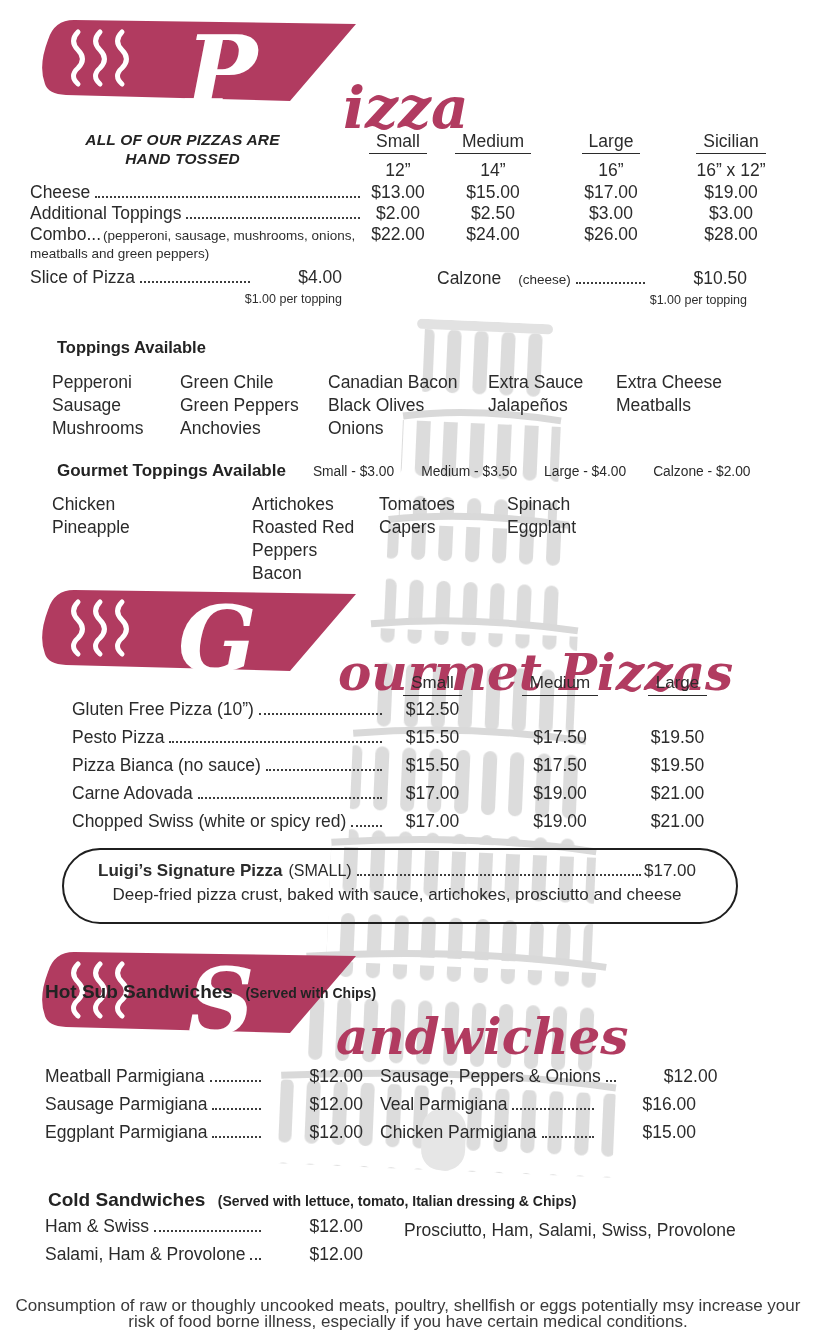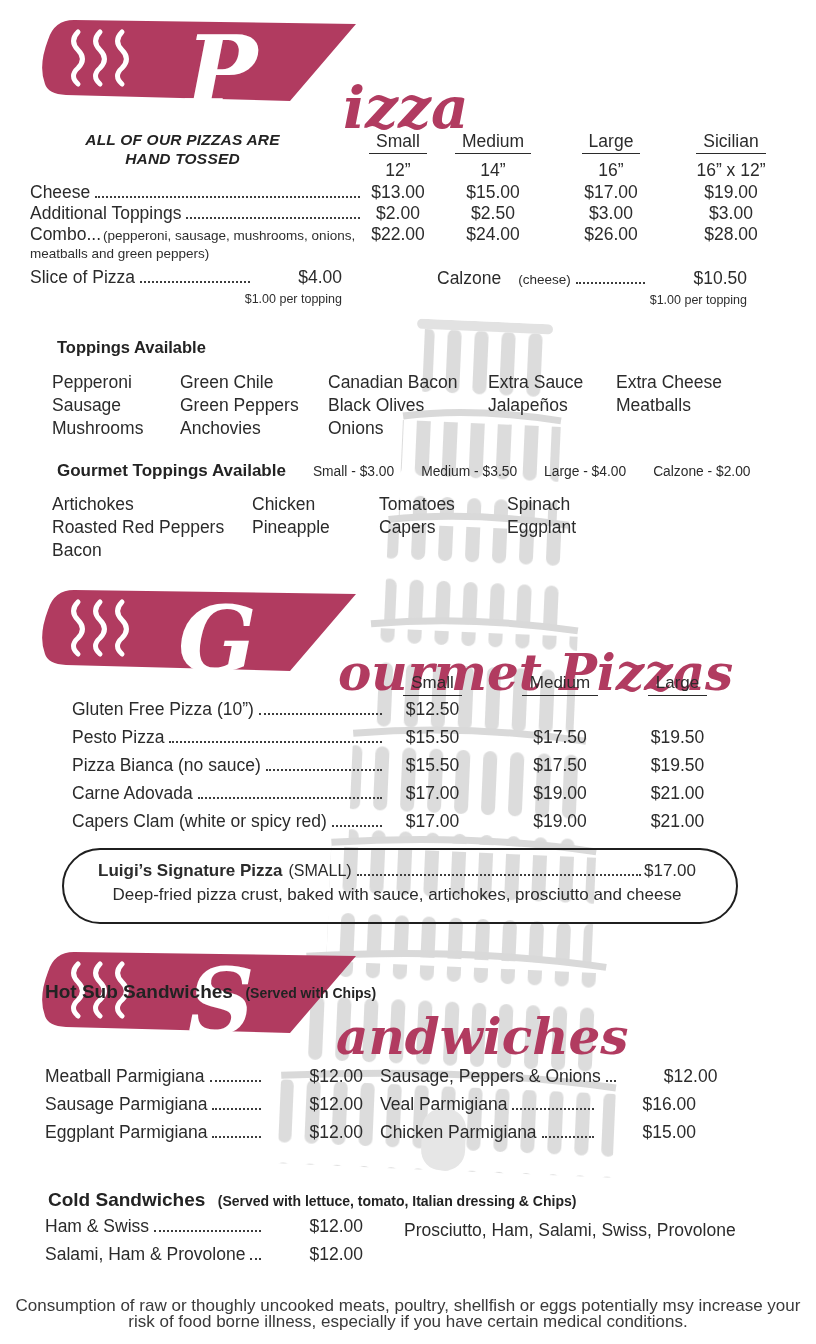--- a/index.html
+++ b/index.html
@@ -224,27 +224,27 @@
 <div class="abs gt-head" style="left:57px;top:461px">
   <span class="sec-title" style="font-size:17px">Gourmet Toppings Available</span>
   <span class="gtp">Small - $3.00</span>
   <span class="gtp">Medium - $3.50</span>
   <span class="gtp">Large - $4.00</span>
   <span class="gtp">Calzone - $2.00</span>
 </div>
 
 <div class="abs topgrid grid4" style="left:52px;top:493px;width:668px">
   <div>
+    <div class="titem">Chicken</div>
+    <div class="titem">Pineapple</div>
+  </div>
+  <div>
     <div class="titem">Artichokes</div>
     <div class="titem">Roasted Red Peppers</div>
     <div class="titem">Bacon</div>
-  </div>
-  <div>
-    <div class="titem">Chicken</div>
-    <div class="titem">Pineapple</div>
   </div>
   <div>
     <div class="titem">Tomatoes</div>
     <div class="titem">Capers</div>
   </div>
   <div>
     <div class="titem">Spinach</div>
     <div class="titem">Eggplant</div>
   </div>
 </div>
@@ -295,21 +295,21 @@
     <div class="lblwrap">
         <span>Carne Adovada</span>
         <span class="leader"></span>
       </div>
     <div class="cell">$17.00</div>
     <div class="cell">$19.00</div>
     <div class="cell">$21.00</div>
   </div>
   <div class="grow">
     <div class="lblwrap">
-        <span>Capers Clam (white or spicy red)</span>
+        <span>Chopped Swiss (white or spicy red)</span>
         <span class="leader"></span>
       </div>
     <div class="cell">$17.00</div>
     <div class="cell">$19.00</div>
     <div class="cell">$21.00</div>
   </div>
 </div>
 
 <div class="abs signature" style="left:62px;top:848px;width:676px;height:76px">
   <div class="line1">

